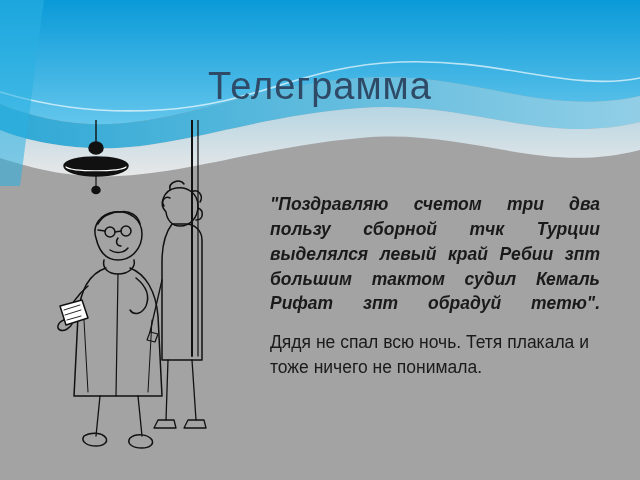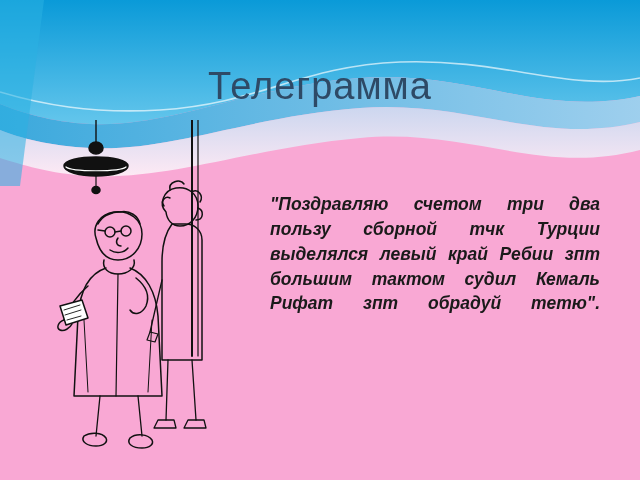--- a/index.html
+++ b/index.html
@@ -10,21 +10,21 @@
     width: 640px;
     height: 480px;
     font-family: "Liberation Sans", sans-serif;
     background: #ffffff;
     overflow: hidden;
   }
   .slide {
     position: relative;
     width: 640px;
     height: 480px;
-    background: #f9a8d4;
+    background: #a3a3a3;
     overflow: hidden;
   }
   
   .banner {
     position: absolute;
     left: 0;
     top: 0;
     width: 640px;
     height: 186px;
     overflow: hidden;
@@ -167,15 +167,16 @@
 
       <path d="M38,316 c6,-4 18,-4 22,2 c2,4 -2,8 -10,8 c-8,0 -16,-4 -12,-10 z"></path>
       <path d="M84,318 c6,-5 18,-4 22,2 c2,4 -2,8 -10,8 c-9,0 -16,-4 -12,-10 z"></path>
 
       <path d="M10,328 L210,328" stroke-width="1" opacity="0.0"></path>
     </svg>
   </div>
 
   <div class="text-block">
     <p class="telegram-text">"Поздравляю счетом три два пользу сборной тчк Турции выделялся левый край Ребии зпт большим тактом судил Кемаль Рифат зпт обрадуй тетю".</p>
+    <p class="narration-text">Дядя не спал всю ночь. Тетя плакала и тоже ничего не понимала.</p>
   </div>
 
 </div>
 
 </body></html>

